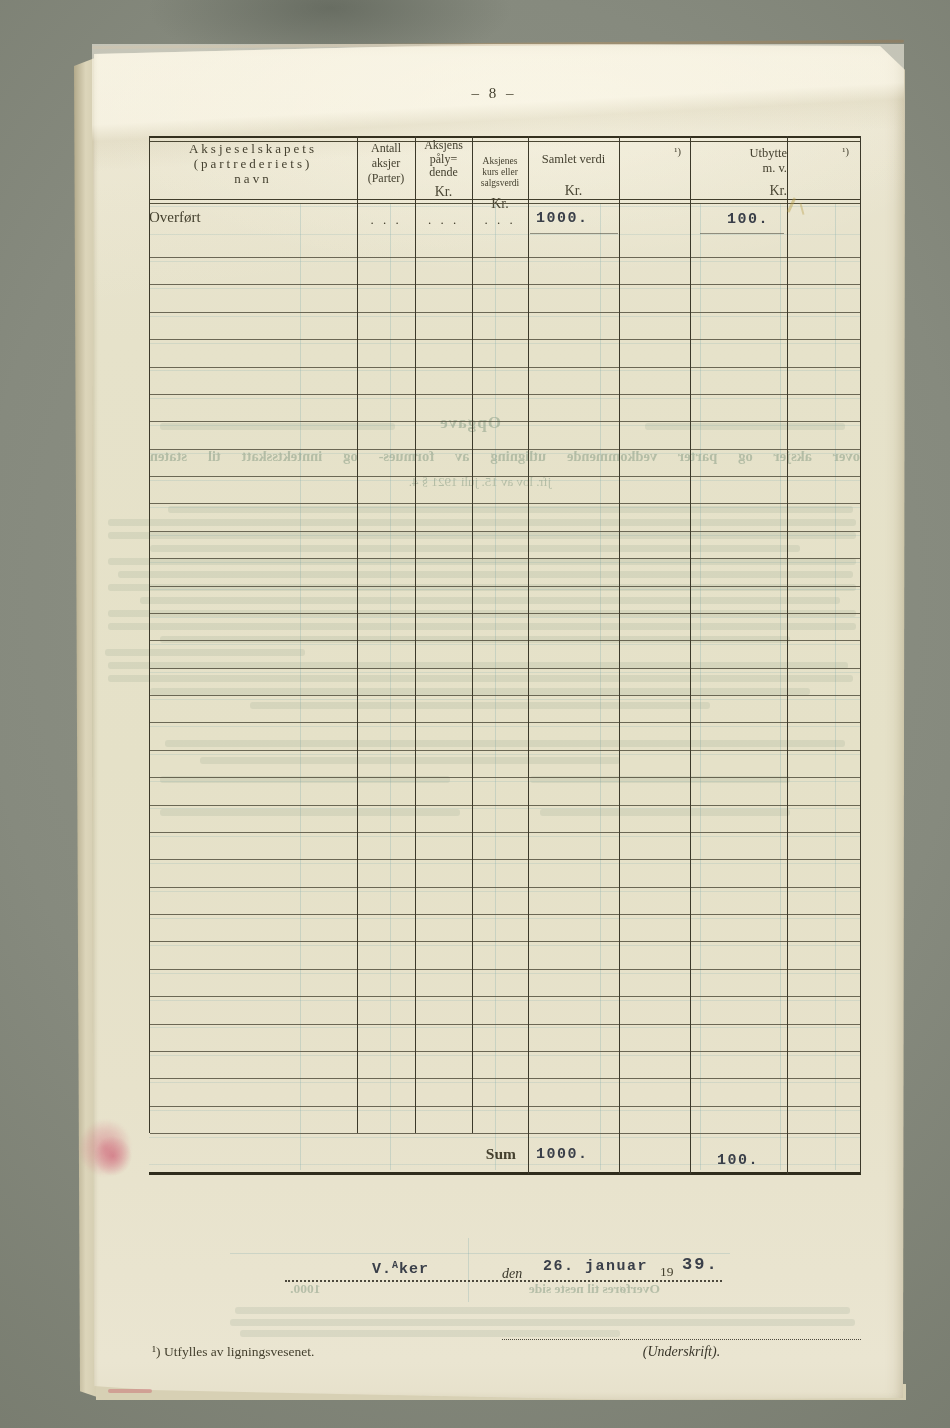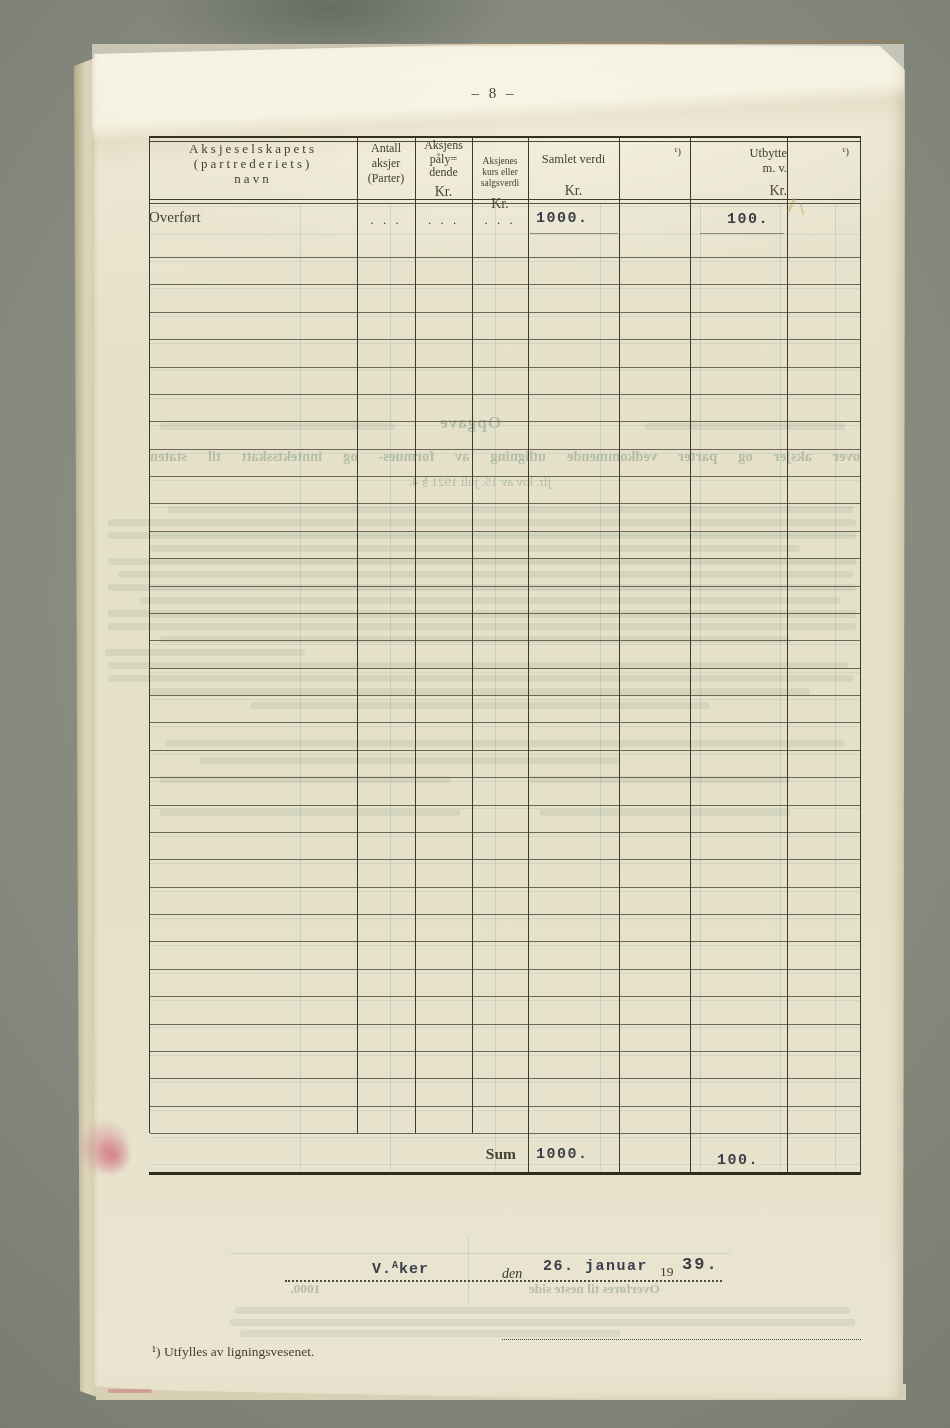--- a/index.html
+++ b/index.html
@@ -212,20 +212,21 @@
   <div class="abs dotline" style="left:285px;top:1262px;width:437px;height:18px;"></div>
   <div class="abs mono" style="left:372px;top:1261px;font-size:15px;letter-spacing:1px;">
     <span>V.</span><span style="font-size:10px;position:relative;top:-5px;">A</span><span>ker</span>
   </div>
   <div class="abs ital" style="left:502px;top:1266px;font-size:14px;">den</div>
   <div class="abs mono" style="left:543px;top:1258px;font-size:15px;letter-spacing:1.5px;">26. januar</div>
   <div class="abs serif" style="left:660px;top:1264px;font-size:13.5px;">19</div>
   <div class="abs mono" style="left:682px;top:1255px;font-size:17px;letter-spacing:2px;">39.</div>
 
   <div class="abs dotline" style="left:502px;top:1321px;width:359px;height:18px;border-bottom-width:1.6px;"></div>
+  <div class="abs ital" style="left:502px;top:1344px;width:359px;text-align:center;font-size:14px;">(Underskrift).</div>
   <div class="abs serif" style="left:152px;top:1344px;font-size:13.5px;">¹)  Utfylles av ligningsvesenet.</div>
 
   <div class="stain" style="left:78px;top:1119px;width:54px;height:58px;transform:rotate(10deg);filter:blur(1px);
               background:radial-gradient(closest-side, rgba(208,96,118,.5), rgba(208,96,118,.22) 62%, transparent);"></div>
   <div class="stain" style="left:94px;top:1136px;width:38px;height:40px;filter:blur(.6px);
               background:radial-gradient(closest-side, rgba(200,70,100,.45), rgba(200,70,100,.18) 60%, transparent);"></div>
   <div class="stain" style="left:108px;top:1389px;width:44px;height:4px;border-radius:2px;background:rgba(198,88,100,.4);filter:blur(.5px);"></div>
   <div class="stain" style="left:790px;top:197px;width:3px;height:16px;border-radius:2px;transform:rotate(25deg);background:rgba(186,160,74,.45);filter:blur(.4px);"></div>
   <div class="stain" style="left:801px;top:203px;width:2px;height:12px;border-radius:2px;transform:rotate(-15deg);background:rgba(186,160,74,.4);filter:blur(.4px);"></div>
 </div>

